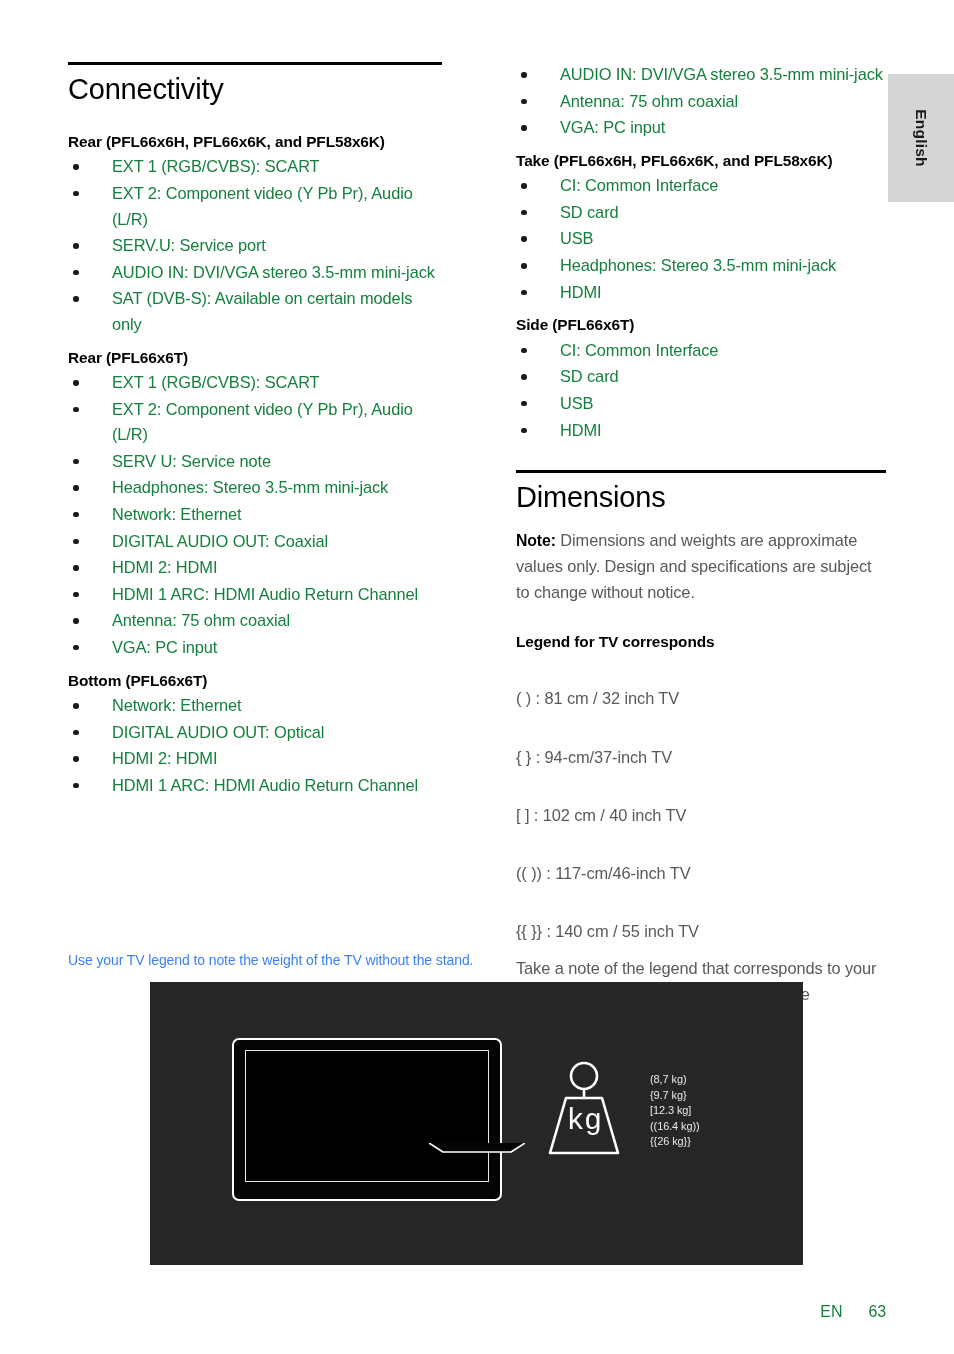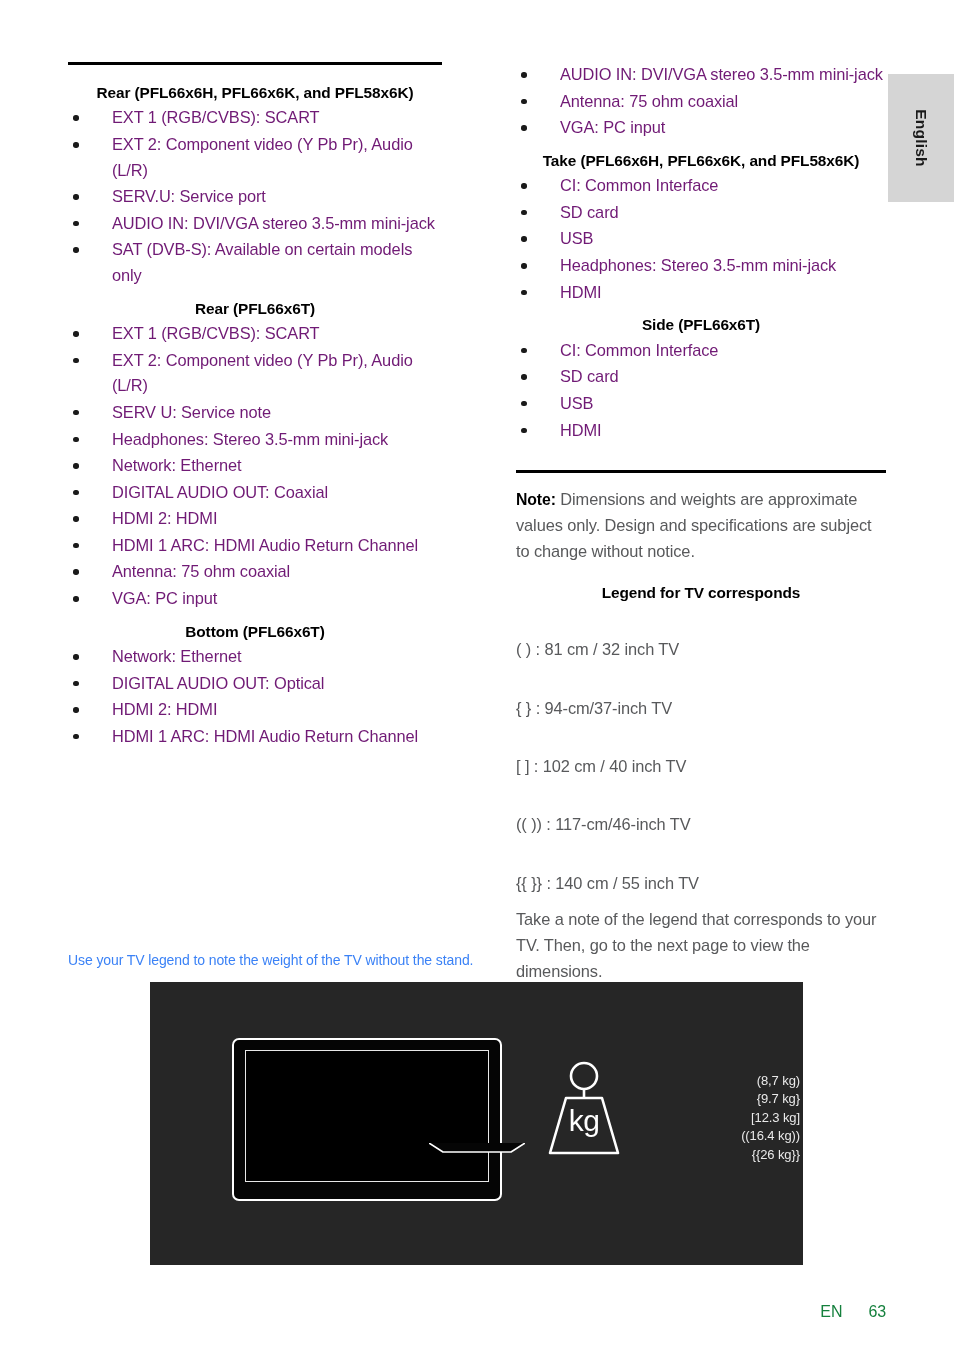--- a/index.html
+++ b/index.html
@@ -59,38 +59,37 @@
     font-weight: normal;
     color: #000000;
     margin: 9px 0 0 0;
     letter-spacing: -0.2px;
     line-height: 1.1;
   }
   h2.sub-head {
     font-size: 15.4px;
     font-weight: bold;
     color: #000000;
-    margin: 18px 0 2px 0;
+    margin: 26px 0 2px 0;
     line-height: 1.33;
     letter-spacing: -0.1px;
-    text-align: center;
   }
   h2.sub-head.tight { margin-top: 10px; }
 
   
   ul.bullets {
     list-style: none;
     margin: 0;
     padding: 0;
   }
   ul.bullets li {
     position: relative;
     padding-left: 44px;
     font-size: 16.4px;
-    color: #701a75;
+    color: #15803d;
     line-height: 1.56;
     margin: 0 0 1px 0;
     letter-spacing: -0.1px;
   }
   ul.bullets li .dot {
     position: absolute;
     left: 5px;
     top: 10px;
     width: 5.5px;
     height: 5.5px;
@@ -188,22 +187,22 @@
     color: #ffffff;
     line-height: 1;
     letter-spacing: -0.5px;
   }
 
   .weights {
     position: absolute;
     left: 500px;
     top: 90px;
     width: 150px;
-    text-align: right;
-    font-size: 13px;
+    text-align: left;
+    font-size: 11px;
     color: #e9e9e9;
     line-height: 1.42;
     letter-spacing: -0.1px;
   }
   .weights div { white-space: nowrap; }
 
   
   .footer {
     position: absolute;
     right: 68px;
@@ -218,20 +217,21 @@
 <body>
 
 <div class="page">
 
   <div class="lang-tab">
     <span class="lang-text">English</span>
   </div>
 
   <div class="col col-left">
     <div class="rule"></div>
+    <h1 class="section-title">Connectivity</h1>
 
     <h2 class="sub-head">Rear (PFL66x6H, PFL66x6K, and PFL58x6K)</h2>
     <ul class="bullets">
       <li><span class="dot"></span><span>EXT 1 (RGB/CVBS): SCART</span></li>
       <li><span class="dot"></span><span>EXT 2: Component video (Y Pb Pr), Audio (L/R)</span></li>
       <li><span class="dot"></span><span>SERV.U: Service port</span></li>
       <li><span class="dot"></span><span>AUDIO IN: DVI/VGA stereo 3.5-mm mini-jack</span></li>
       <li><span class="dot"></span><span>SAT (DVB-S): Available on certain models only</span></li>
     </ul>
 
@@ -280,20 +280,21 @@
     <h2 class="sub-head tight">Side (PFL66x6T)</h2>
     <ul class="bullets">
       <li><span class="dot"></span><span>CI: Common Interface</span></li>
       <li><span class="dot"></span><span>SD card</span></li>
       <li><span class="dot"></span><span>USB</span></li>
       <li><span class="dot"></span><span>HDMI</span></li>
     </ul>
 
     <div style="height:26px"></div>
     <div class="rule"></div>
+    <h1 class="section-title">Dimensions</h1>
 
     <p class="body first"><b class="lead">Note:</b><span> Dimensions and weights are approximate values only. Design and specifications are subject to change without notice.</span></p>
 
     <h2 class="sub-head">Legend for TV corresponds</h2>
 
     <div class="legend-list">
       <div>( ) : 81 cm / 32 inch TV</div>
       <div>{ } : 94-cm/37-inch TV</div>
       <div>[ ] : 102 cm / 40 inch TV</div>
       <div>(( )) : 117-cm/46-inch TV</div>
@@ -312,21 +313,21 @@
     </div>
     <svg class="tv-chin" viewBox="0 0 96 12">
       <path d="M0 0 L14 9 L82 9 L96 0" fill="#050505" stroke="#ffffff" stroke-width="1.6" stroke-linejoin="round"></path>
     </svg>
 
     <svg class="weight-icon" viewBox="0 0 84 96">
       <circle cx="42" cy="16" r="13" fill="none" stroke="#ffffff" stroke-width="2.6"></circle>
       <line x1="42" y1="29" x2="42" y2="38" stroke="#ffffff" stroke-width="2.6"></line>
       <path d="M24 38 L60 38 L76 93 L8 93 Z" fill="none" stroke="#ffffff" stroke-width="2.6" stroke-linejoin="round"></path>
     </svg>
-    <div class="weight-icon" style="pointer-events:none;">
+    <div class="weight-icon" style="pointer-events:none;font-family:Liberation Mono, monospace;">
       <div class="kg-label">kg</div>
     </div>
 
     <div class="weights">
       <div>(8,7 kg)</div>
       <div>{9.7 kg}</div>
       <div>[12.3 kg]</div>
       <div>((16.4 kg))</div>
       <div>{{26 kg}}</div>
     </div>

